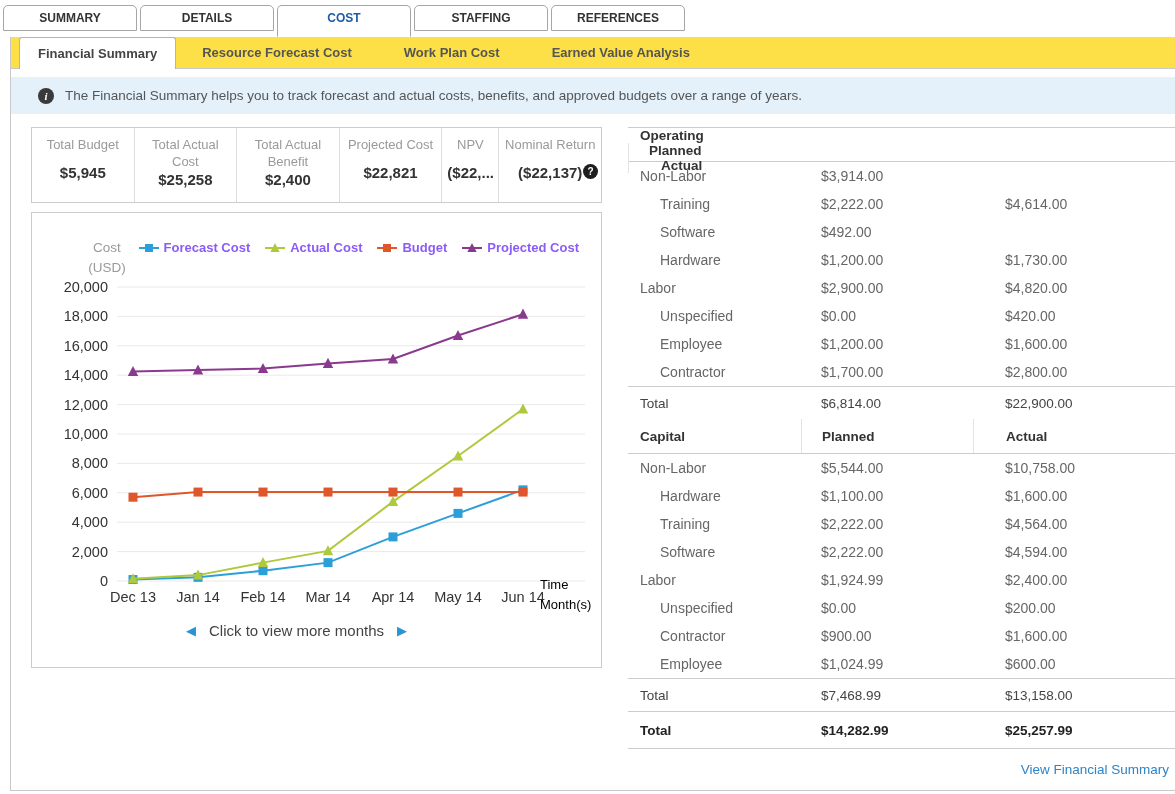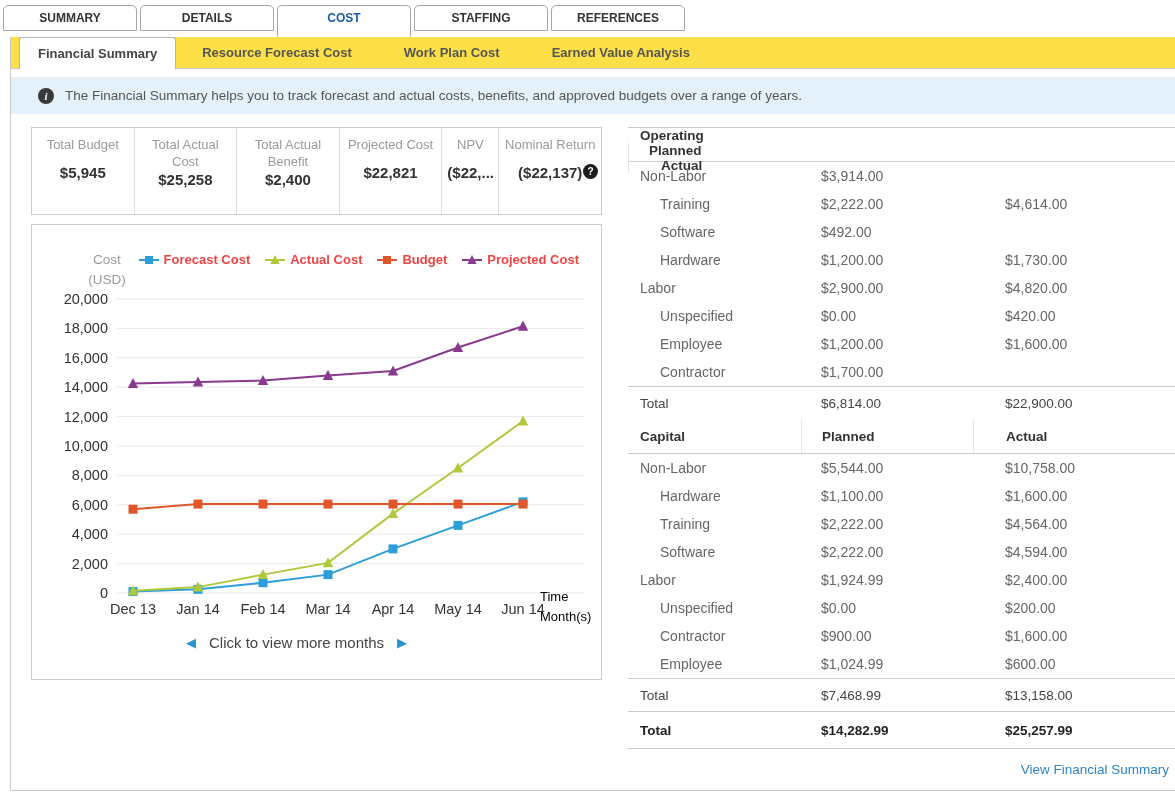--- a/index.html
+++ b/index.html
@@ -26,33 +26,33 @@
   .subtab.active { background:#fff; border:1px solid #b3b3b3; border-bottom:none; border-radius:3px 3px 0 0; margin-bottom:-1px; line-height:31px; padding:0 18px; color:#444; }
 
   .banner { margin-top:8px; background:#e4f1fb; height:37px; display:flex; align-items:center; padding-left:27px; gap:11px; }
   .info-icon { flex:none; width:16px; height:16px; border-radius:50%; background:#3a3a3a; color:#fff; font-size:11px; font-weight:bold; text-align:center; line-height:16px; font-family:"Liberation Serif", serif; font-style:italic; }
   .banner-text { font-size:13.5px; color:#555; }
 
   .main { display:flex; padding:13px 0 0 20px; gap:26px; align-items:flex-start; }
 
   
   .leftcol { width:571px; flex:none; }
-  .kpi-card { border:1px solid #ccc; display:flex; height:88px; background:#fff; }
+  .kpi-card { border:1px solid #ccc; display:flex; height:76px; background:#fff; }
   .kpi-cell { flex:1.05; position:relative; border-right:1px solid #ddd; display:flex; flex-direction:column; min-width:0; }
   .kpi-cell:nth-child(5) { flex:0.58; }
   .kpi-cell:last-child { border-right:none; }
   .kpi-label { padding:9px 4px 0; min-height:36px; font-size:13px; color:#9a9a9a; text-align:center; line-height:1.3; }
   .kpi-value { font-size:15px; font-weight:bold; color:#333; text-align:center; white-space:nowrap; overflow:hidden; padding:0 5px; }
   .help-badge { position:absolute; right:3px; top:36px; width:15px; height:15px; border-radius:50%; background:#1d1d1d; color:#fff; font-size:10px; font-weight:bold; line-height:15px; text-align:center; cursor:pointer; }
 
   .chart-card { border:1px solid #ccc; margin-top:9px; height:456px; position:relative; background:#fff; }
   .ylabel { position:absolute; top:25px; left:46px; width:58px; text-align:center; color:#9a9a9a; font-size:13.5px; line-height:1.5; }
   .legend { position:absolute; top:27px; right:22px; display:flex; gap:15px; }
   .legend-item { display:flex; align-items:center; gap:5px; cursor:pointer; }
-  .legend-label { font-size:13px; font-weight:bold; color:#ef4444; white-space:nowrap; }
+  .legend-label { font-size:13px; font-weight:bold; color:#8b5cf6; white-space:nowrap; }
   .xlabel { position:absolute; left:508px; top:362px; font-size:13px; color:#000000; line-height:1.55; }
   svg.chart { position:absolute; left:8px; top:58px; }
   .pager { position:absolute; left:0; right:40px; bottom:28px; display:flex; justify-content:center; align-items:center; gap:13px; }
   .pager-arrow { color:#2b93d1; font-size:13px; cursor:pointer; line-height:1; }
   .pager-label { font-size:15px; color:#444; cursor:pointer; }
 
   
   .rightcol { flex:1; min-width:0; padding-right:0; }
   .t-row { display:flex; align-items:stretch; }
   .t-c1 { width:173px; padding-left:12px; display:flex; align-items:center; }
@@ -270,20 +270,21 @@
             <div class="t-c3">$420.00</div>
           </div>
           <div class="t-row t-data indent1">
             <div class="t-c1">Employee</div>
             <div class="t-c2">$1,200.00</div>
             <div class="t-c3">$1,600.00</div>
           </div>
           <div class="t-row t-data indent1">
             <div class="t-c1">Contractor</div>
             <div class="t-c2">$1,700.00</div>
+            <div class="t-c3">$2,800.00</div>
           </div>
           <div class="t-row t-total">
             <div class="t-c1">Total</div>
             <div class="t-c2">$6,814.00</div>
             <div class="t-c3">$22,900.00</div>
           </div>
           <div class="t-row t-header">
             <div class="t-c1">Capital</div>
             <div class="t-c2">Planned</div>
             <div class="t-c3">Actual</div>

